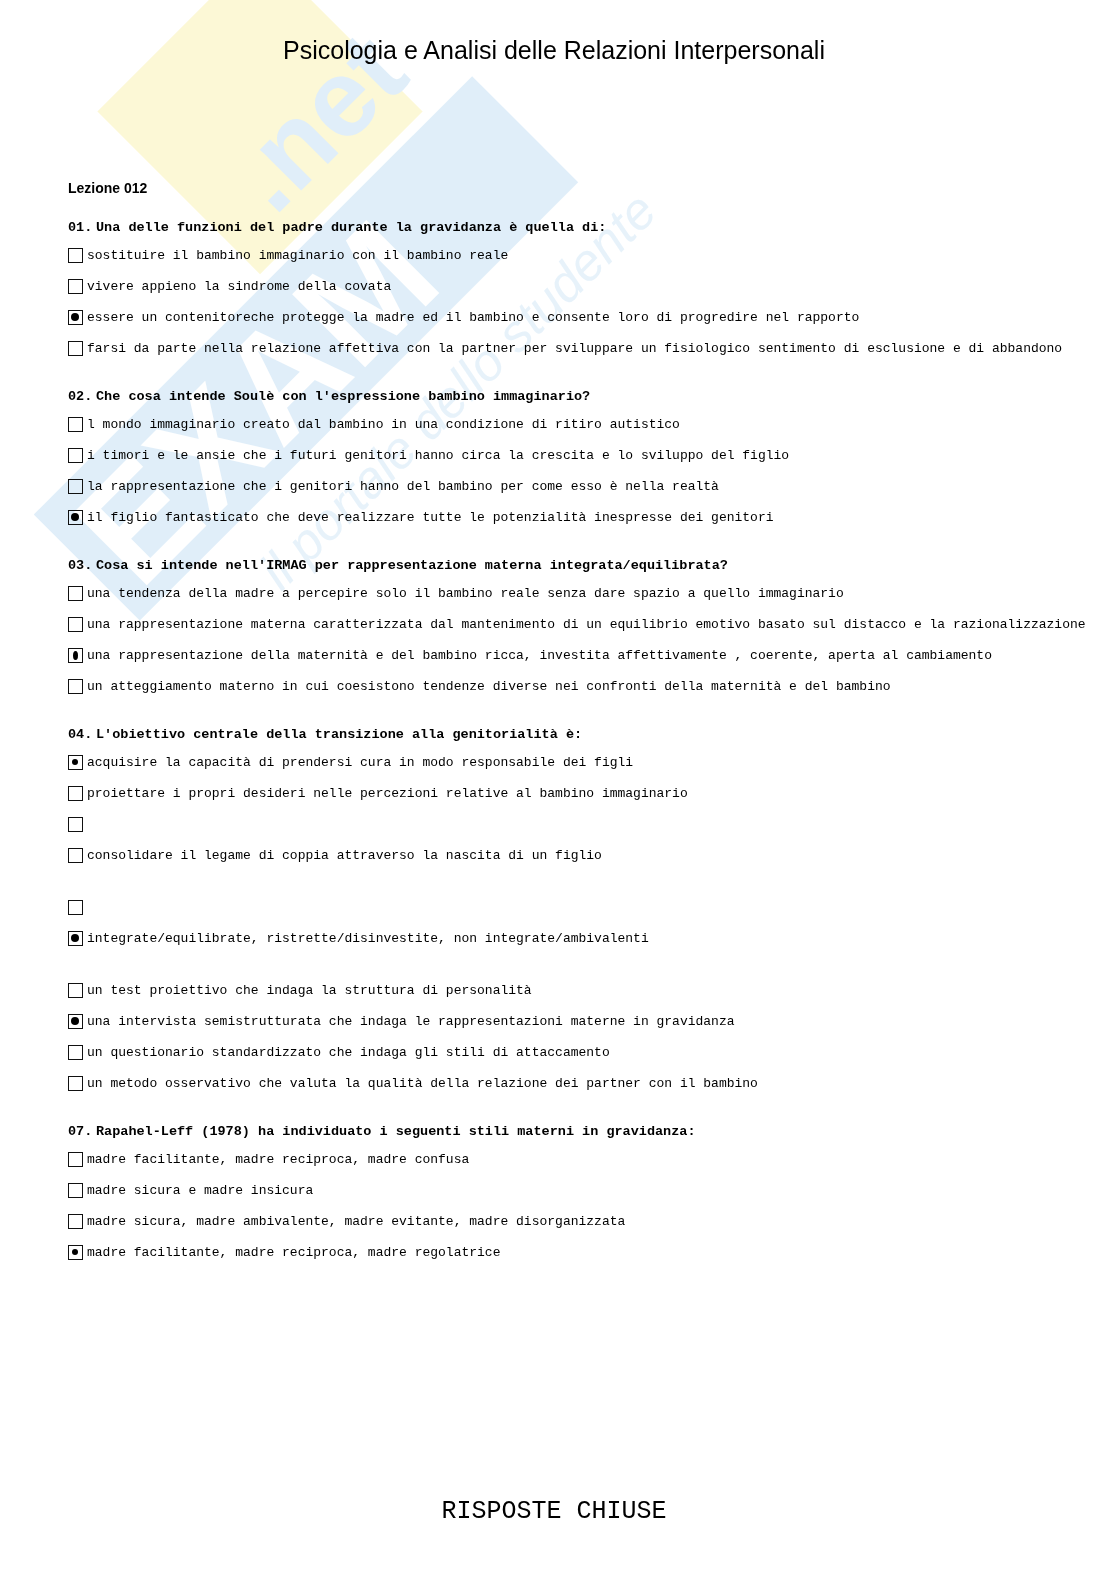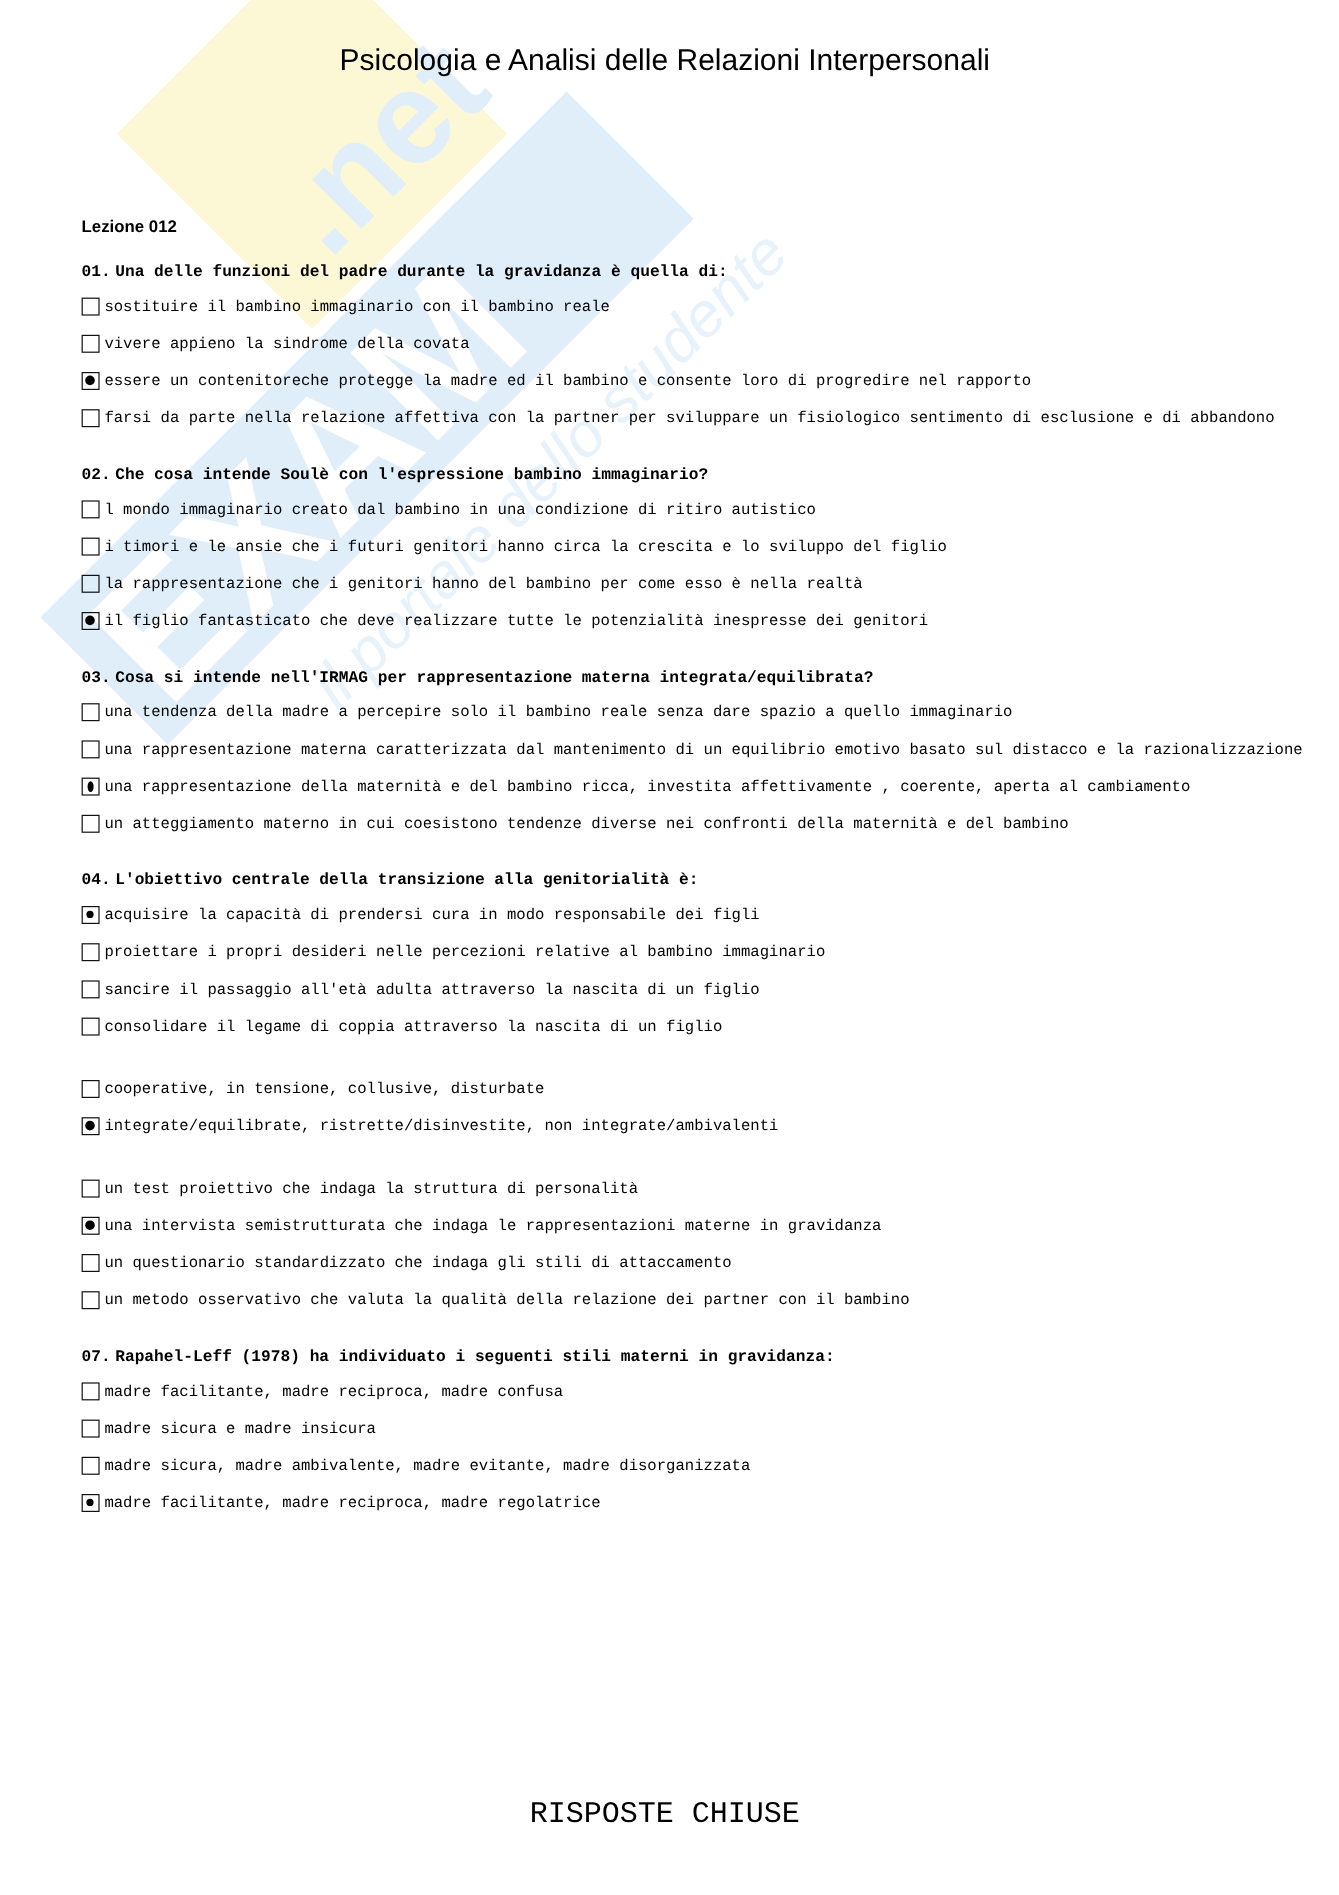--- a/index.html
+++ b/index.html
@@ -212,32 +212,30 @@
     <div class="option">
         <span class="checkbox checked small"></span>
         <span>acquisire la capacità di prendersi cura in modo responsabile dei figli</span>
       </div>
     <div class="option">
         <span class="checkbox"></span>
         <span>proiettare i propri desideri nelle percezioni relative al bambino immaginario</span>
       </div>
     <div class="option">
         <span class="checkbox"></span>
-        <span>sancire il passaggio all'età adulta attraverso la nascita di un figlio</span>
       </div>
     <div class="option">
         <span class="checkbox"></span>
         <span>consolidare il legame di coppia attraverso la nascita di un figlio</span>
       </div>
   </div>
 
   <div class="question">
     <div class="option">
         <span class="checkbox"></span>
-        <span>cooperative, in tensione, collusive, disturbate</span>
       </div>
     <div class="option">
         <span class="checkbox checked"></span>
         <span>integrate/equilibrate, ristrette/disinvestite, non integrate/ambivalenti</span>
       </div>
   </div>
 
   <div class="question">
     <div class="option">
         <span class="checkbox"></span>

